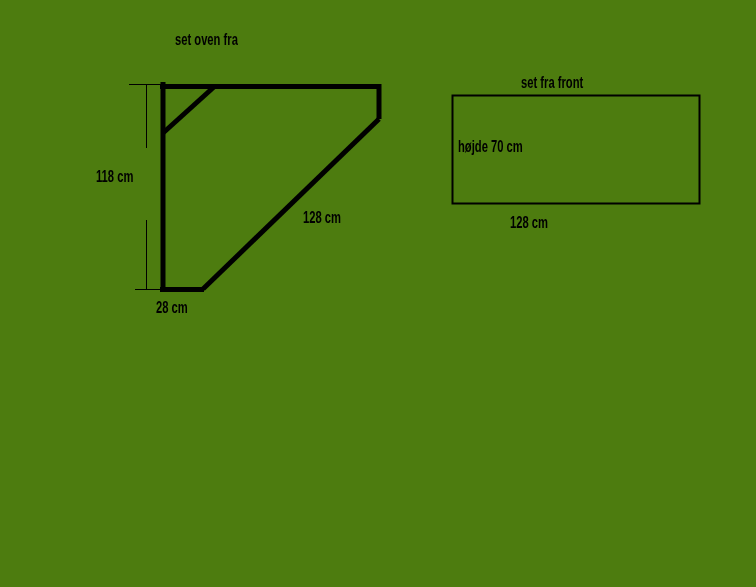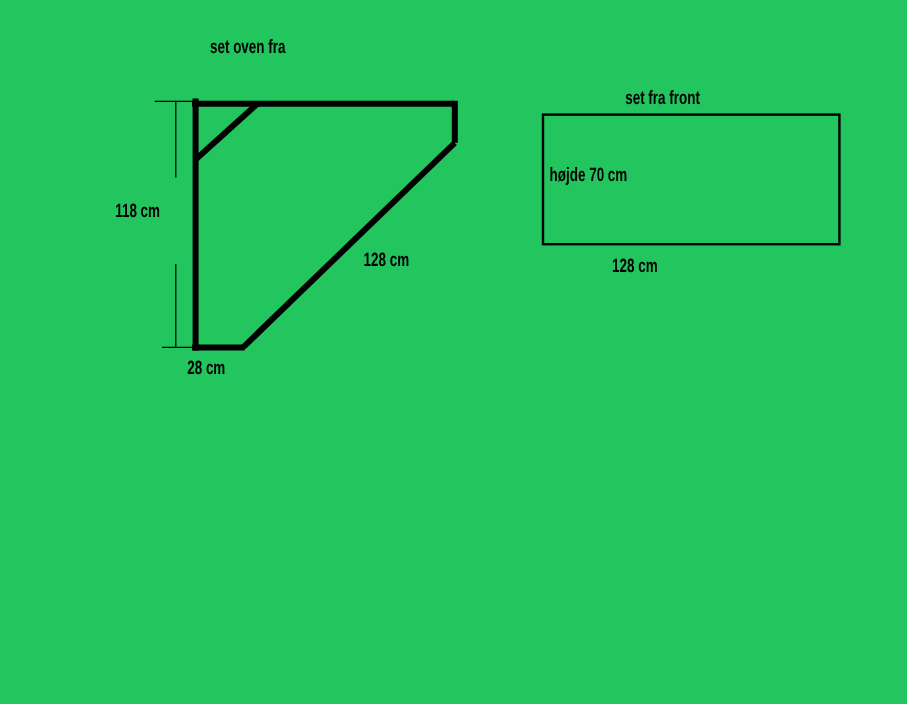--- a/index.html
+++ b/index.html
@@ -4,21 +4,21 @@
 <style>
   html, body {
     margin: 0;
     padding: 0;
     background: #ffffff;
   }
   .canvas {
     position: relative;
     width: 756px;
     height: 587px;
-    background: #22c55e;
+    background: #4d7c0f;
     overflow: hidden;
     font-family: "Liberation Sans", sans-serif;
   }
   .drawing-svg {
     position: absolute;
     left: 0;
     top: 0;
     width: 756px;
     height: 587px;
   }

